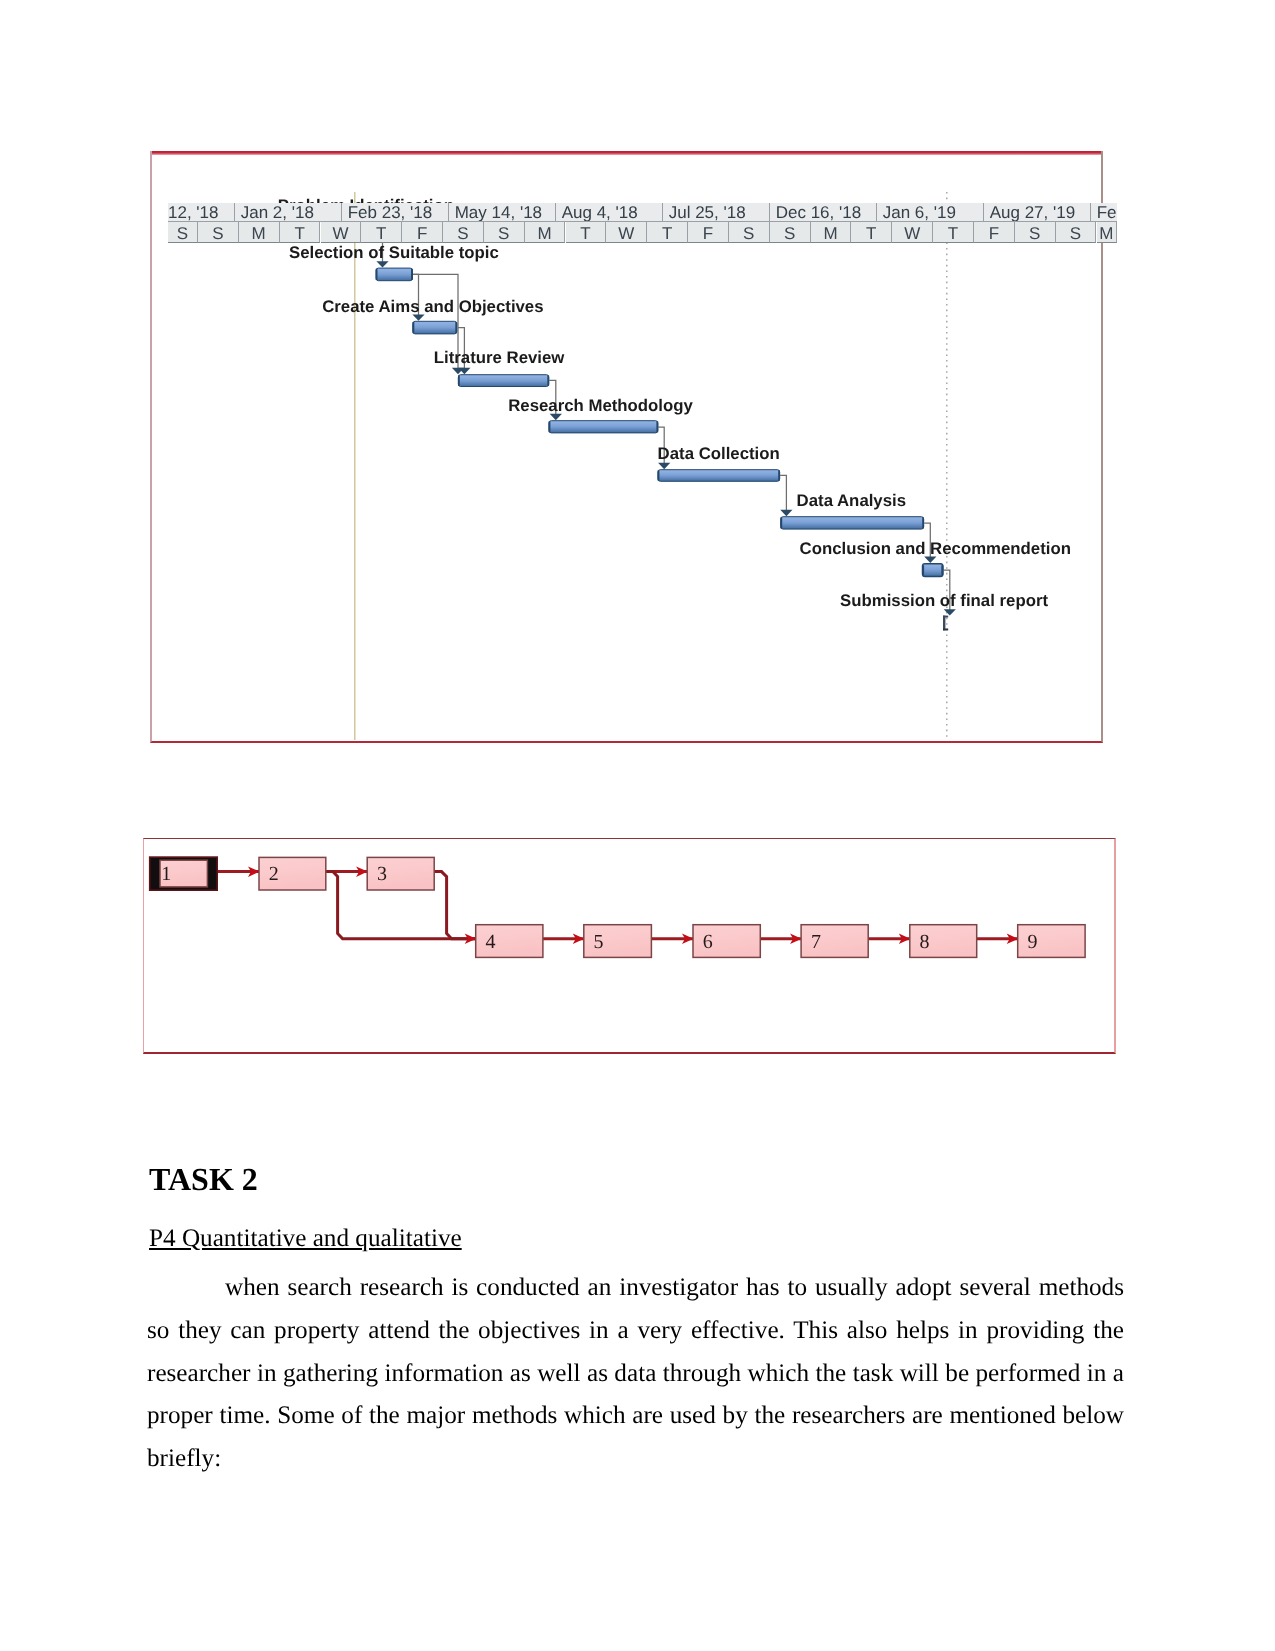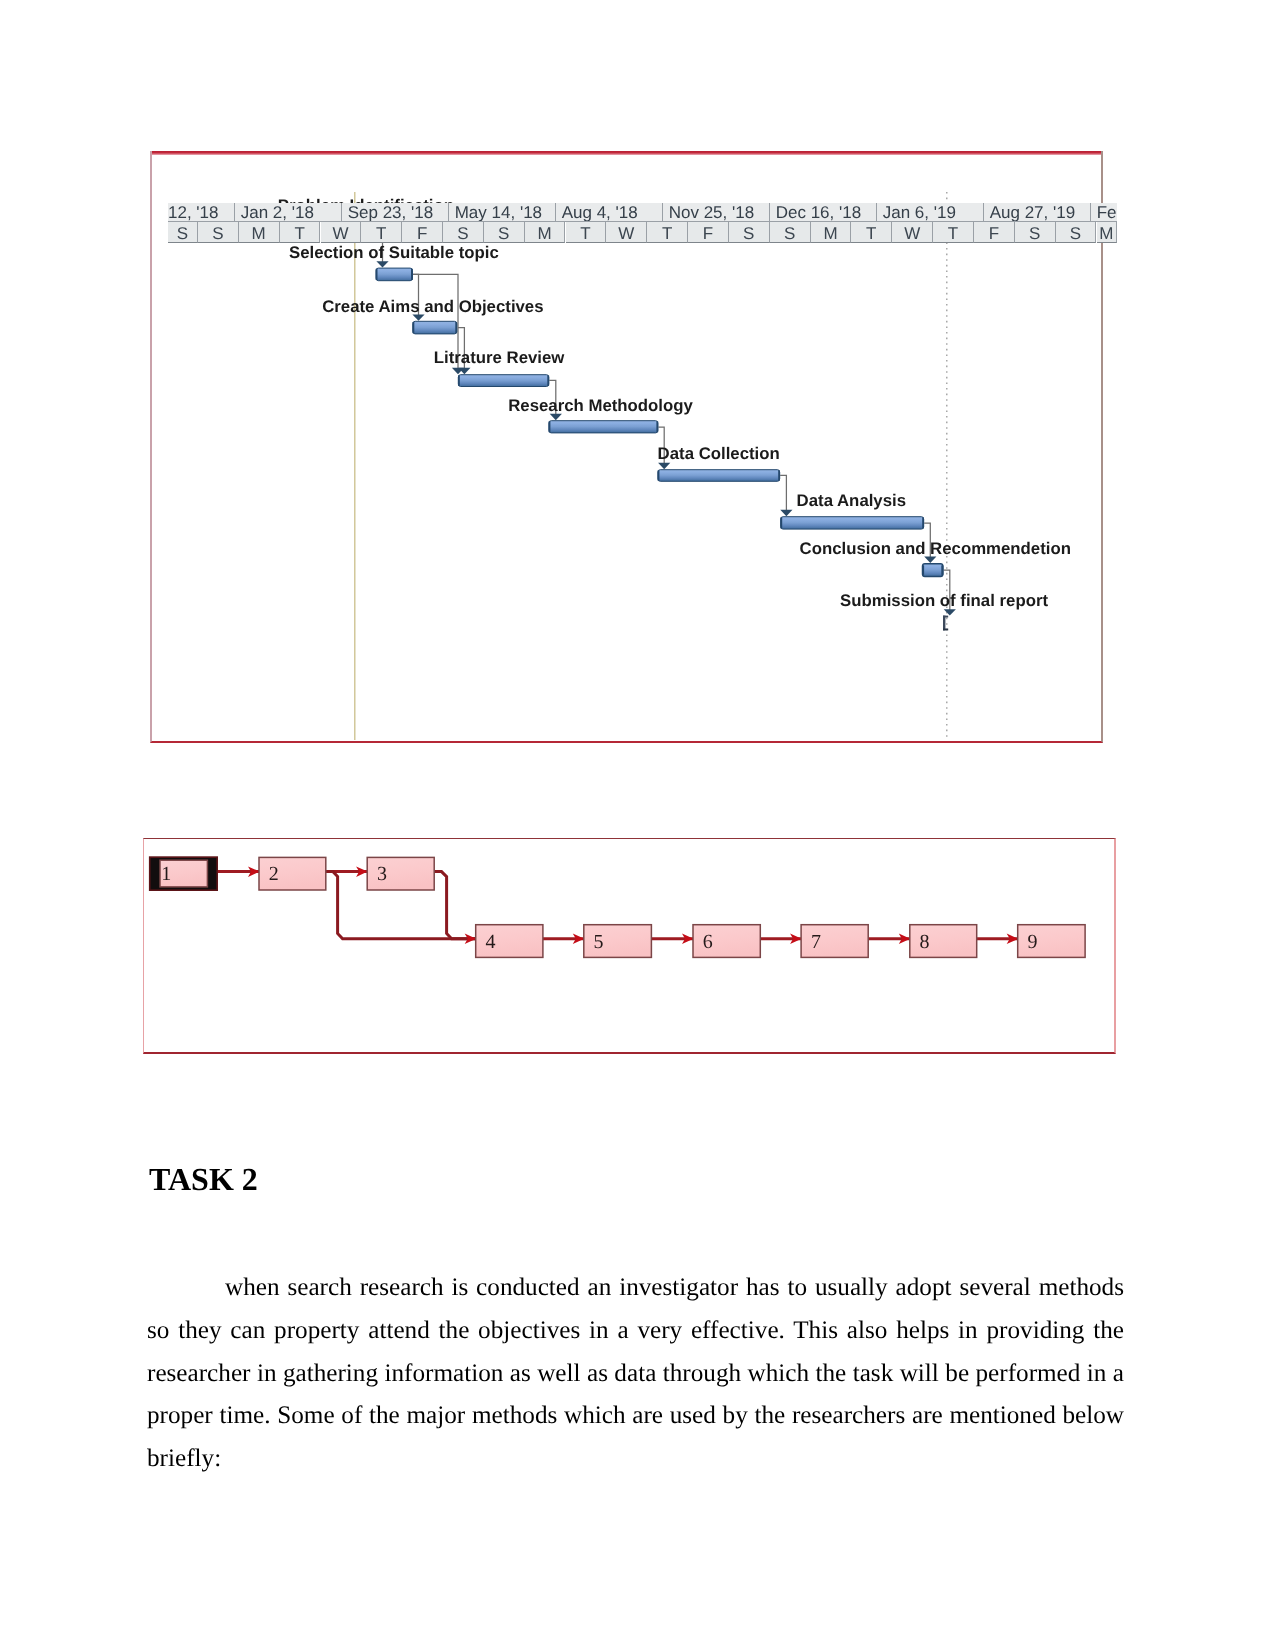--- a/index.html
+++ b/index.html
@@ -132,24 +132,24 @@
   <text class="tlabel" x="281.8" y="210.2">Litrature Review</text>
   <text class="tlabel" x="356.2" y="258.3">Research Methodology</text>
   <text class="tlabel" x="505.6" y="305.6">Data Collection</text>
   <text class="tlabel" x="644.6" y="353.1">Data Analysis</text>
   <text class="tlabel" x="647.6" y="401.3">Conclusion and Recommendetion</text>
   <text class="tlabel" x="688.1" y="452.5">Submission of final report</text>
   </svg>
   <div id="gantt-head">
     <div class="wk" style="left:0.0px;width:67.2px;padding-left:0">12, '18</div>
     <div class="wk" style="left:67.19999999999999px;width:107.0px;padding-left:5.5px">Jan 2, '18</div>
-    <div class="wk" style="left:174.2px;width:107.0px;padding-left:5.5px">Sep 23, '18</div>
+    <div class="wk" style="left:174.2px;width:107.0px;padding-left:5.5px">Feb 23, '18</div>
     <div class="wk" style="left:281.2px;width:107.0px;padding-left:5.5px">May 14, '18</div>
     <div class="wk" style="left:388.20000000000005px;width:107.0px;padding-left:5.5px">Aug 4, '18</div>
-    <div class="wk" style="left:495.20000000000005px;width:107.0px;padding-left:5.5px">Nov 25, '18</div>
+    <div class="wk" style="left:495.20000000000005px;width:107.0px;padding-left:5.5px">Jul 25, '18</div>
     <div class="wk" style="left:602.2px;width:107.0px;padding-left:5.5px">Dec 16, '18</div>
     <div class="wk" style="left:709.2px;width:107.0px;padding-left:5.5px">Jan 6, '19</div>
     <div class="wk" style="left:816.2px;width:107.0px;padding-left:5.5px">Aug 27, '19</div>
     <div class="wk" style="left:923.2px;width:27.8px;padding-left:5.5px">Feb</div>
     <div class="dy" style="left:0.0px;width:30.0px">S</div>
     <div class="dy" style="left:30.0px;width:40.8px">S</div>
     <div class="dy" style="left:70.8px;width:40.8px">M</div>
     <div class="dy" style="left:111.7px;width:40.8px">T</div>
     <div class="dy" style="left:152.5px;width:40.8px">W</div>
     <div class="dy" style="left:193.4px;width:40.8px">T</div>
@@ -232,14 +232,15 @@
 <rect x="765.8" y="85.7" width="66.9" height="32.7" fill="url(#nodeGrad)" stroke="#7b4547" stroke-width="1.5"></rect>
 <text class="nlabel" x="775.6" y="108.8">8</text>
 </g>
 <g>
 <rect x="873.7" y="85.7" width="67.4" height="32.7" fill="url(#nodeGrad)" stroke="#7b4547" stroke-width="1.5"></rect>
 <text class="nlabel" x="883.5" y="108.8">9</text>
 </g>
   </svg>
 </div>
 <div id="heading">TASK 2</div>
+<div id="subheading">P4 Quantitative and qualitative</div>
 <div id="para">when search research is conducted an investigator has to usually adopt several methods so they can property attend the objectives in a very effective. This also helps in providing the researcher in gathering information as well as data through which the task will be performed in a proper time. Some of the major methods which are used by the researchers are mentioned below briefly:</div>
 </div>
 
 </body></html>

